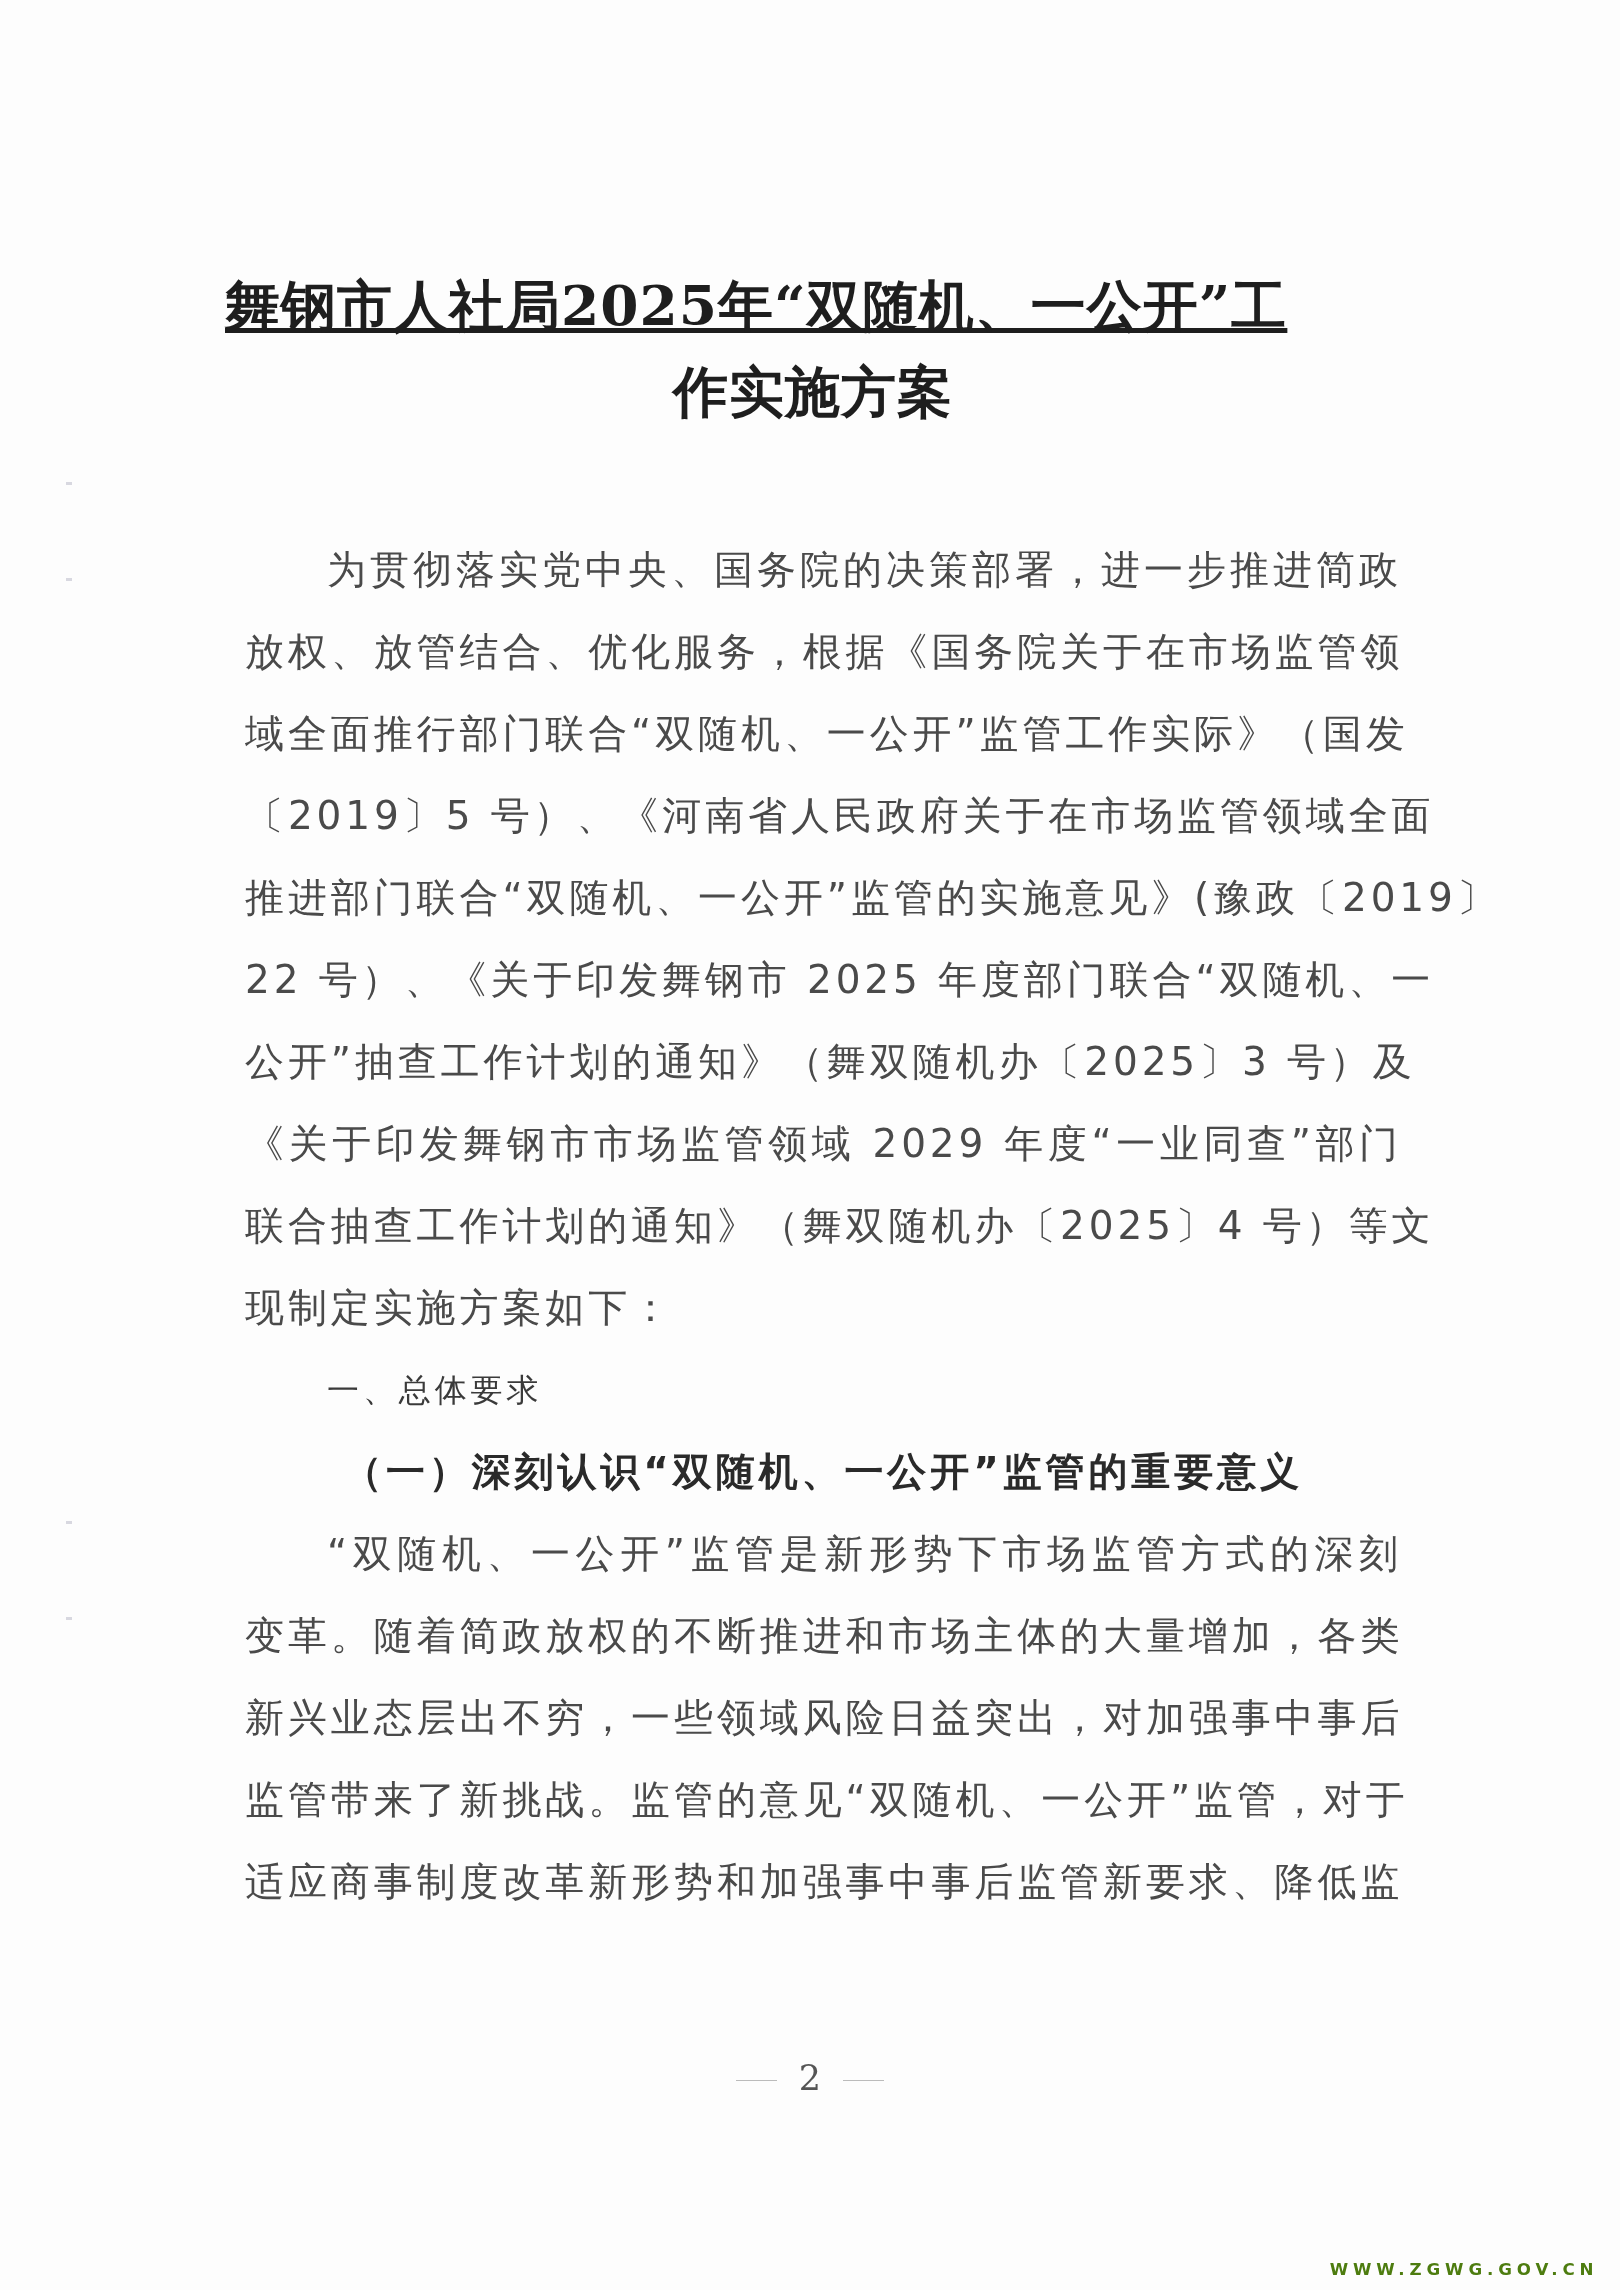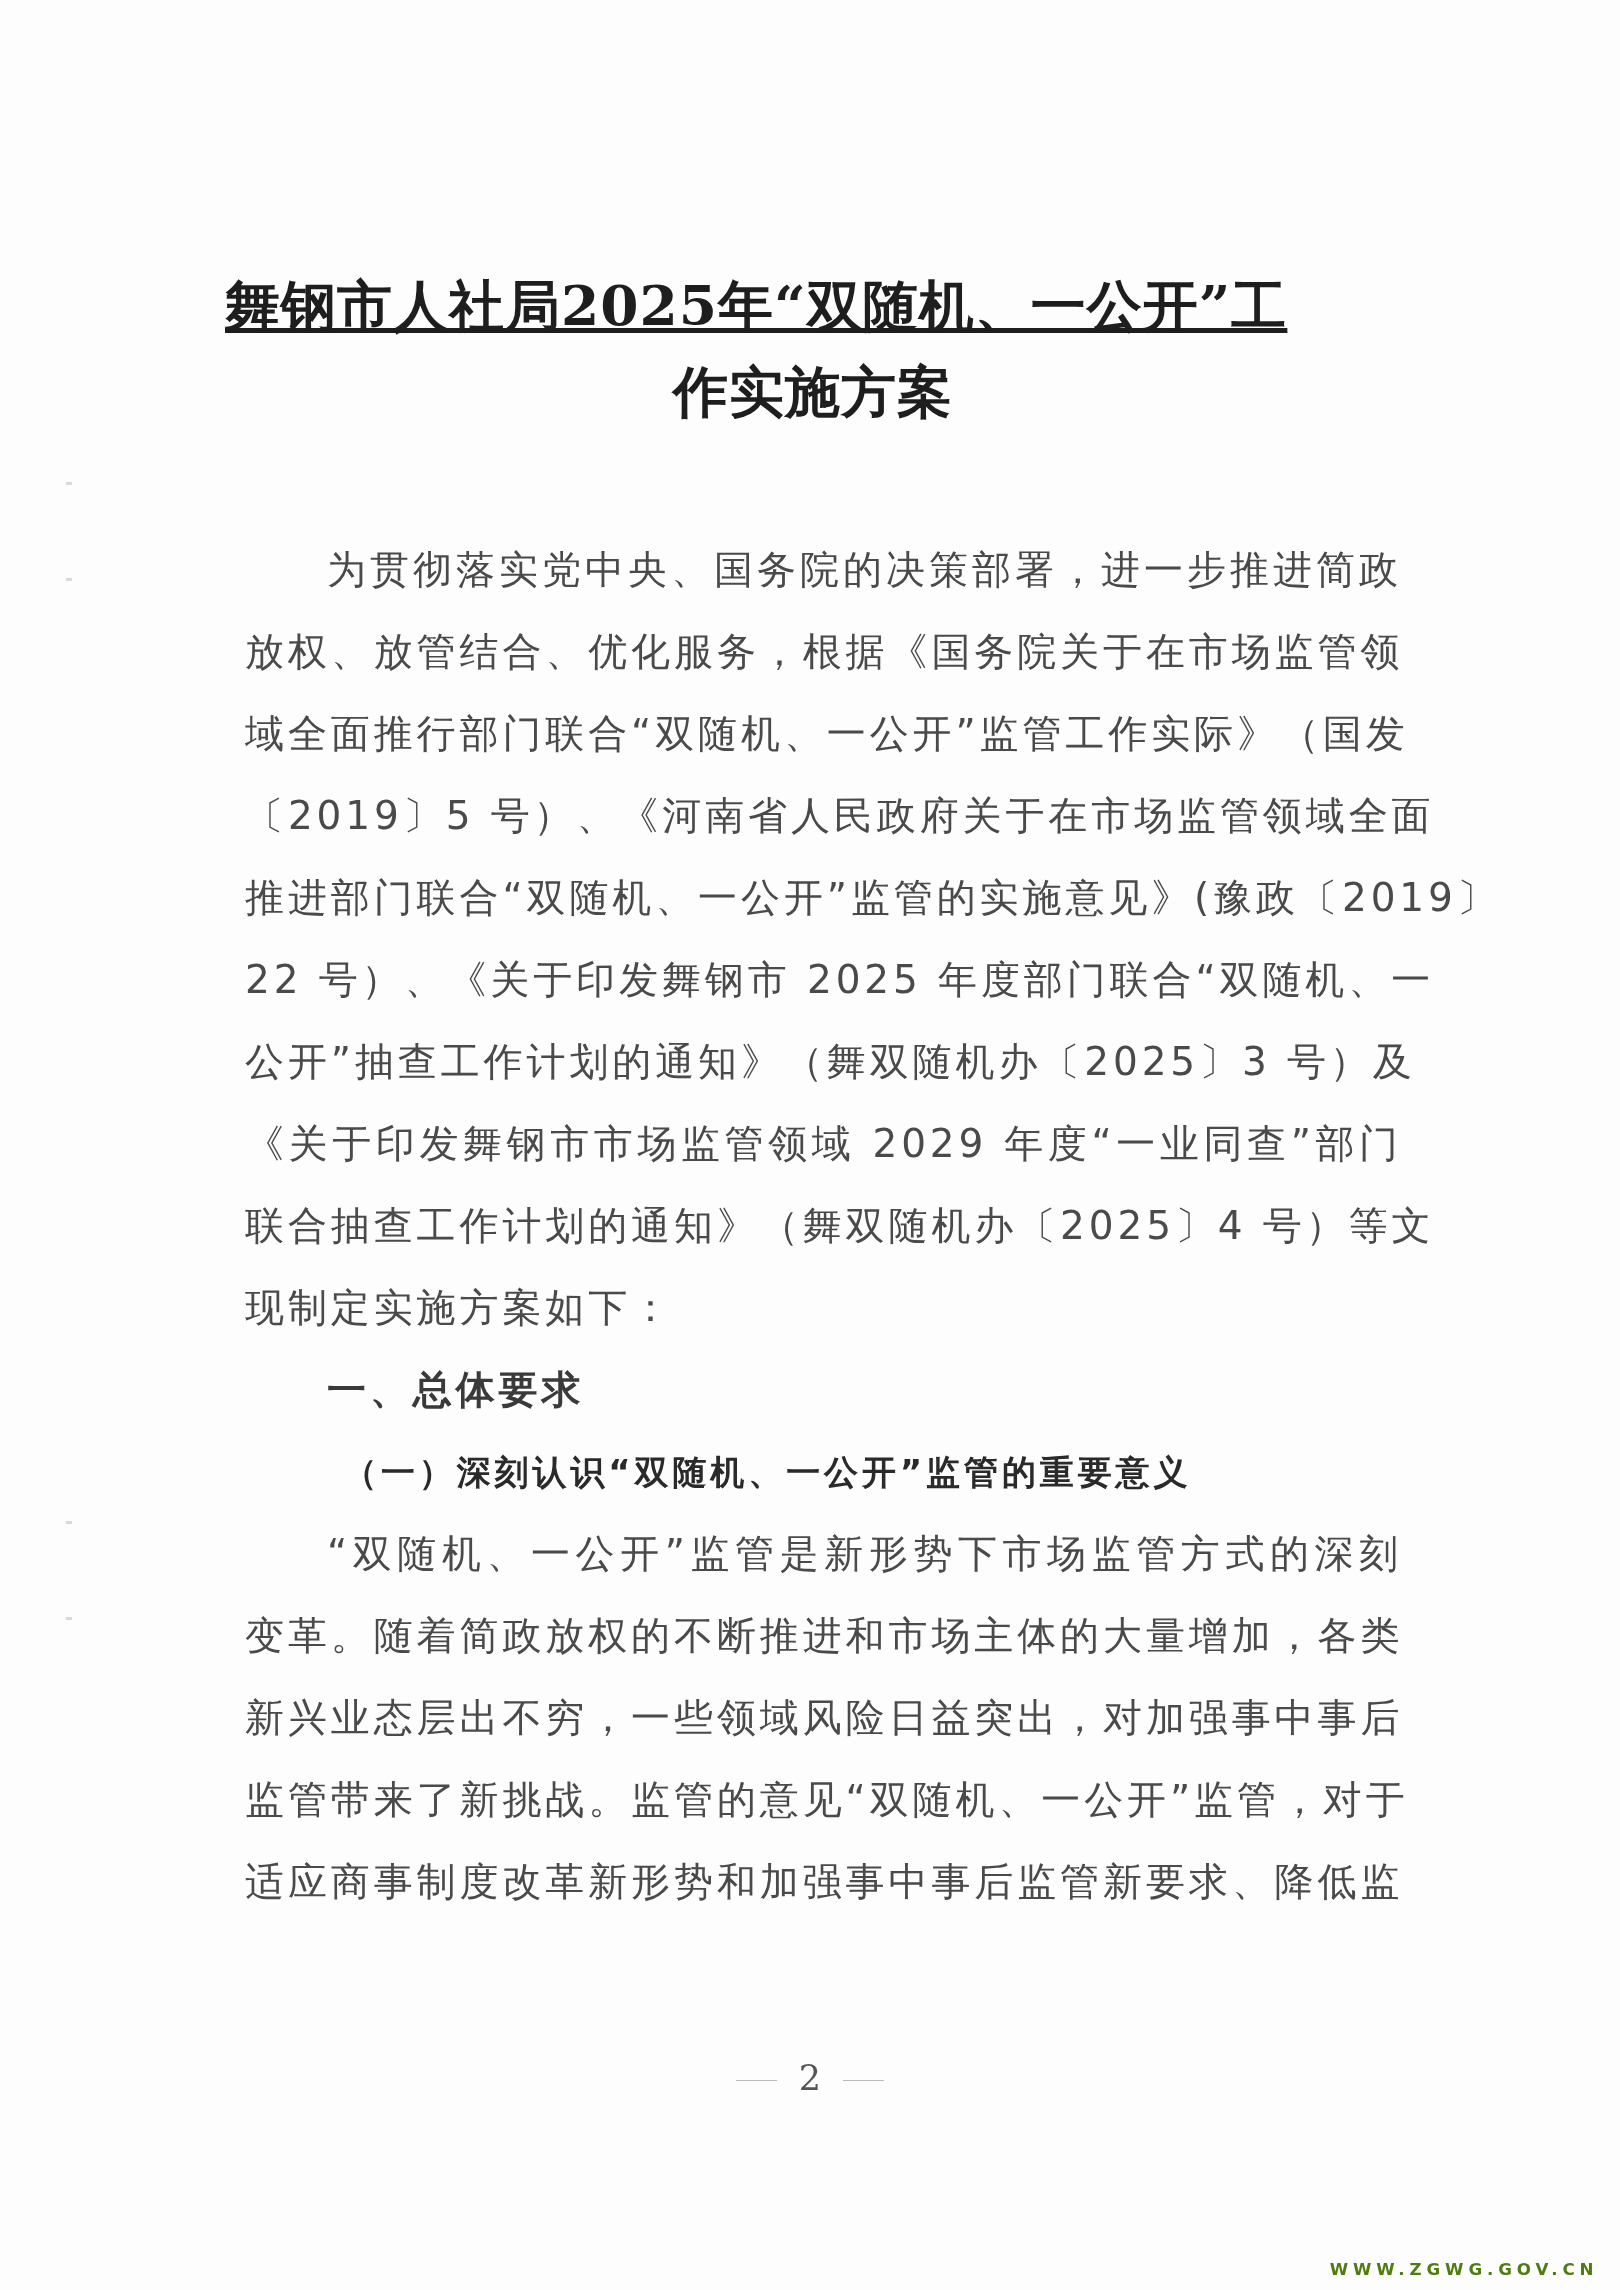--- a/index.html
+++ b/index.html
@@ -129,23 +129,23 @@
       <span class="line">域全面推行部门联合“双随机、一公开”监管工作实际》（国发</span>
       <span class="line">〔2019〕5 号）、《河南省人民政府关于在市场监管领域全面</span>
       <span class="line">推进部门联合“双随机、一公开”监管的实施意见》(豫政〔2019〕</span>
       <span class="line">22 号）、《关于印发舞钢市 2025 年度部门联合“双随机、一</span>
       <span class="line">公开”抽查工作计划的通知》（舞双随机办〔2025〕3 号）及</span>
       <span class="line">《关于印发舞钢市市场监管领域 2029 年度“一业同查”部门</span>
       <span class="line">联合抽查工作计划的通知》（舞双随机办〔2025〕4 号）等文</span>
       <span class="line last">现制定实施方案如下：</span>
     </div>
 
-    <h2 class="heading1" style="margin:0;font-size:39px;font-weight:bold;">一、总体要求</h2>
+    <h2 class="heading1" style="margin:0;font-size:32px;font-weight:normal;">一、总体要求</h2>
 
-    <h3 class="heading2" style="margin:0;font-size:34px;">（一）深刻认识“双随机、一公开”监管的重要意义</h3>
+    <h3 class="heading2" style="margin:0;font-size:39px;">（一）深刻认识“双随机、一公开”监管的重要意义</h3>
 
     <div>
       <span class="line indent">“双随机、一公开”监管是新形势下市场监管方式的深刻</span>
       <span class="line">变革。随着简政放权的不断推进和市场主体的大量增加，各类</span>
       <span class="line">新兴业态层出不穷，一些领域风险日益突出，对加强事中事后</span>
       <span class="line">监管带来了新挑战。监管的意见“双随机、一公开”监管，对于</span>
       <span class="line">适应商事制度改革新形势和加强事中事后监管新要求、降低监</span>
     </div>
   </div>
 

